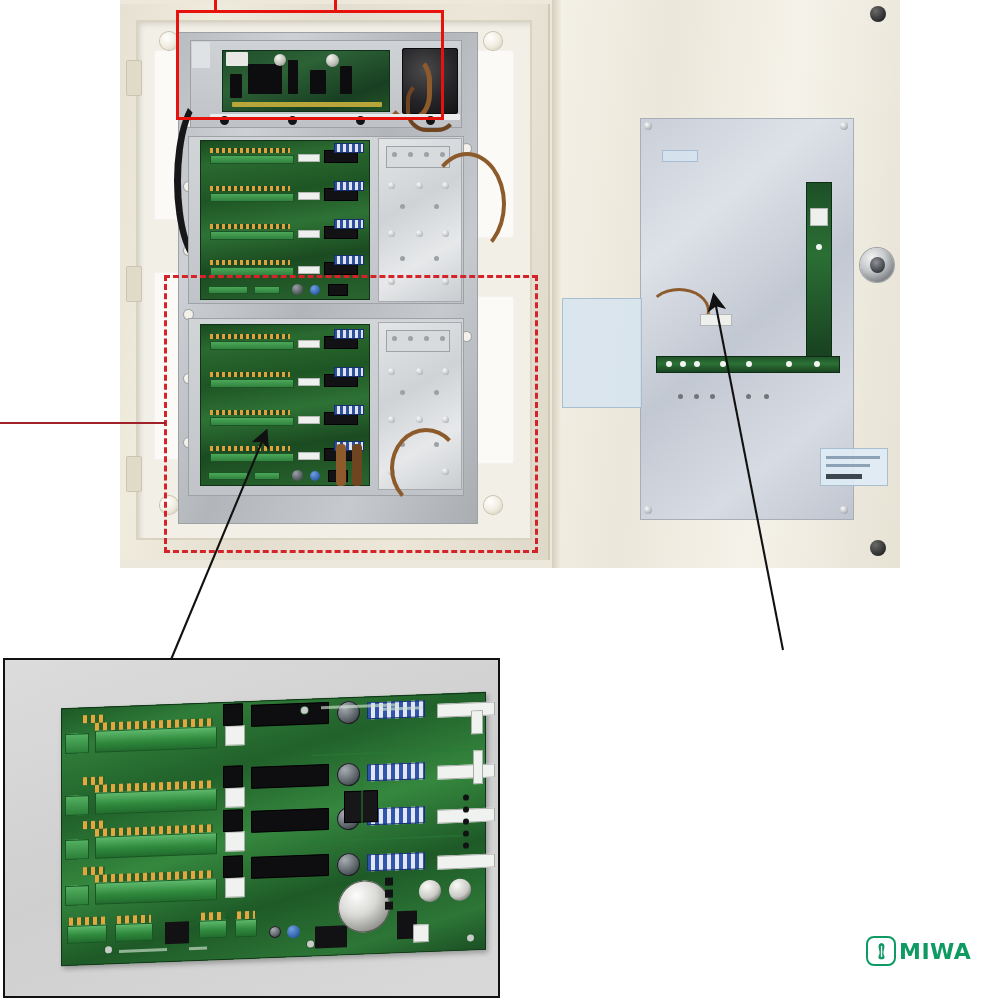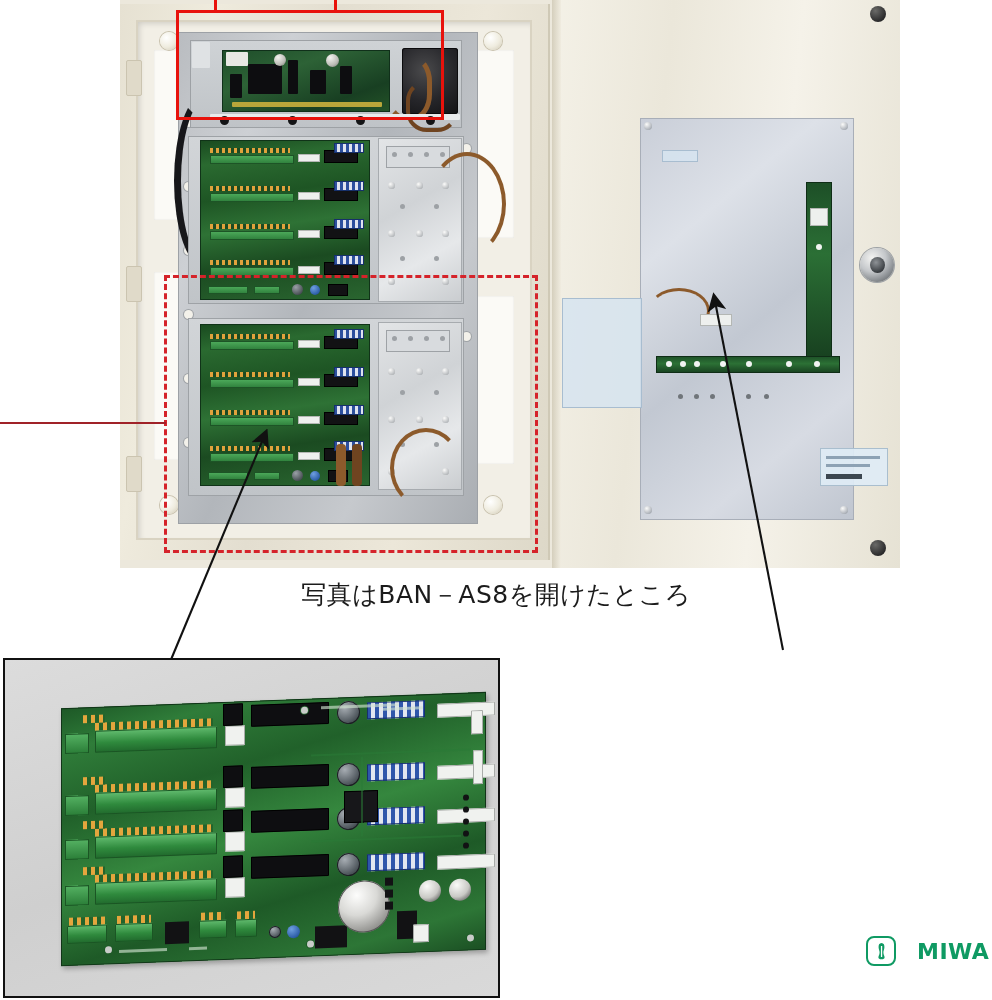--- a/index.html
+++ b/index.html
@@ -189,21 +189,21 @@
     background:radial-gradient(circle at 36% 28%,#fafaf8,#c9c9c5 55%,#3a3a3a);}
   .bp-ic{position:absolute;left:283px;top:94px;width:34px;height:32px;background:#17171a;box-shadow:inset 0 0 0 1px #000;}
   .bp-silk{position:absolute;height:3px;background:#cfe2cf;opacity:.65;}
   .bp-trace{position:absolute;background:#2a7a36;opacity:.55;}
   .bp-pad{position:absolute;width:7px;height:7px;border-radius:50%;background:#c9ccc9;box-shadow:0 0 0 1px #1e5a27;}
   .bp-blk{position:absolute;background:#121214;}
   .bp-blue{position:absolute;width:13px;height:13px;border-radius:50%;background:radial-gradient(circle at 35% 30%,#6f9fe0,#2d5ea8 70%,#17336a);}
 
   
   .miwa{
-    position:absolute;left:866px;top:936px;display:flex;align-items:center;gap:21px;
+    position:absolute;left:866px;top:936px;display:flex;align-items:center;gap:3px;
   }
   .miwa-mark{
     width:30px;height:30px;border:2.5px solid #0f9a63;border-radius:8px;
     display:flex;align-items:center;justify-content:center;box-sizing:border-box;
   }
   .miwa-word{
     font-size:22px;font-weight:bold;color:#0f9a63;letter-spacing:.5px;
     font-family:"DejaVu Sans","Liberation Sans",sans-serif;
   }
 </style>
@@ -437,21 +437,20 @@
   <svg class="arrow-svg" viewBox="0 0 992 1000">
     <defs>
       <marker id="ah" markerWidth="9" markerHeight="9" refX="7.2" refY="4.5" orient="auto">
         <path d="M0,0 L9,4.5 L0,9 L2.2,4.5 z" fill="#111111"></path>
       </marker>
     </defs>
     <line x1="170" y1="662" x2="266" y2="432" stroke="#111111" stroke-width="2.1" marker-end="url(#ah)"></line>
     <line x1="783" y1="650" x2="714" y2="296" stroke="#111111" stroke-width="2.1" marker-end="url(#ah)"></line>
   </svg>
 
-  <div class="caption">写真はBAN－AS8を開けたところ</div>
 
   <div class="detail-photo">
     <div class="detail-bg"></div>
 
     <div class="big-pcb">
 
       <div class="bp-row-pins" style="left:34px;top:16px;width:118px;"></div>
       <div class="bp-row-pins" style="left:22px;top:8px;width:22px;"></div>
       <div class="bp-row-term" style="left:34px;top:24px;width:122px;"></div>
       <div class="bp-2term" style="left:4px;top:26px;"></div>

